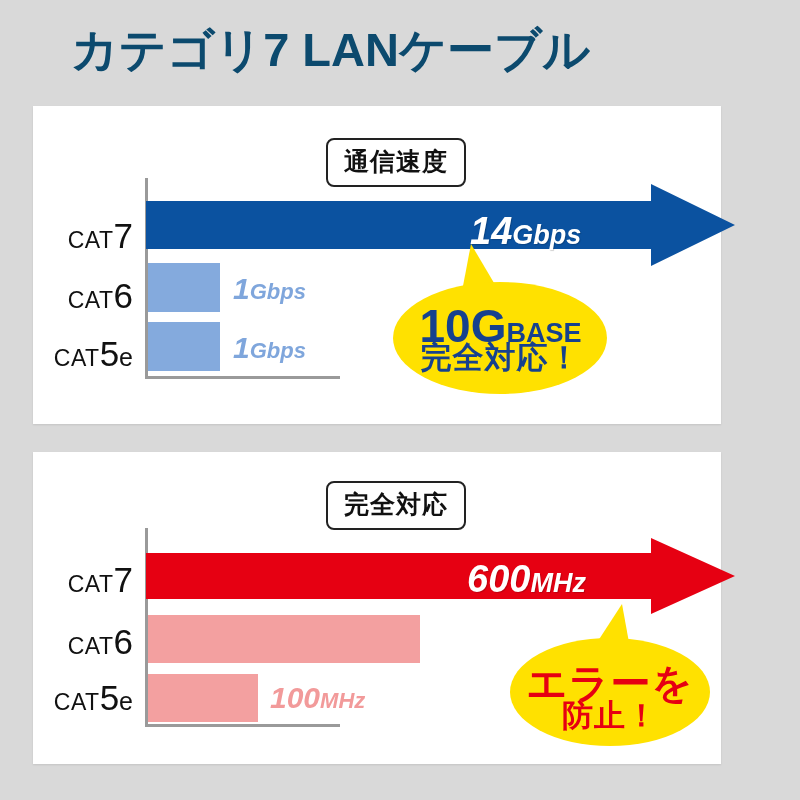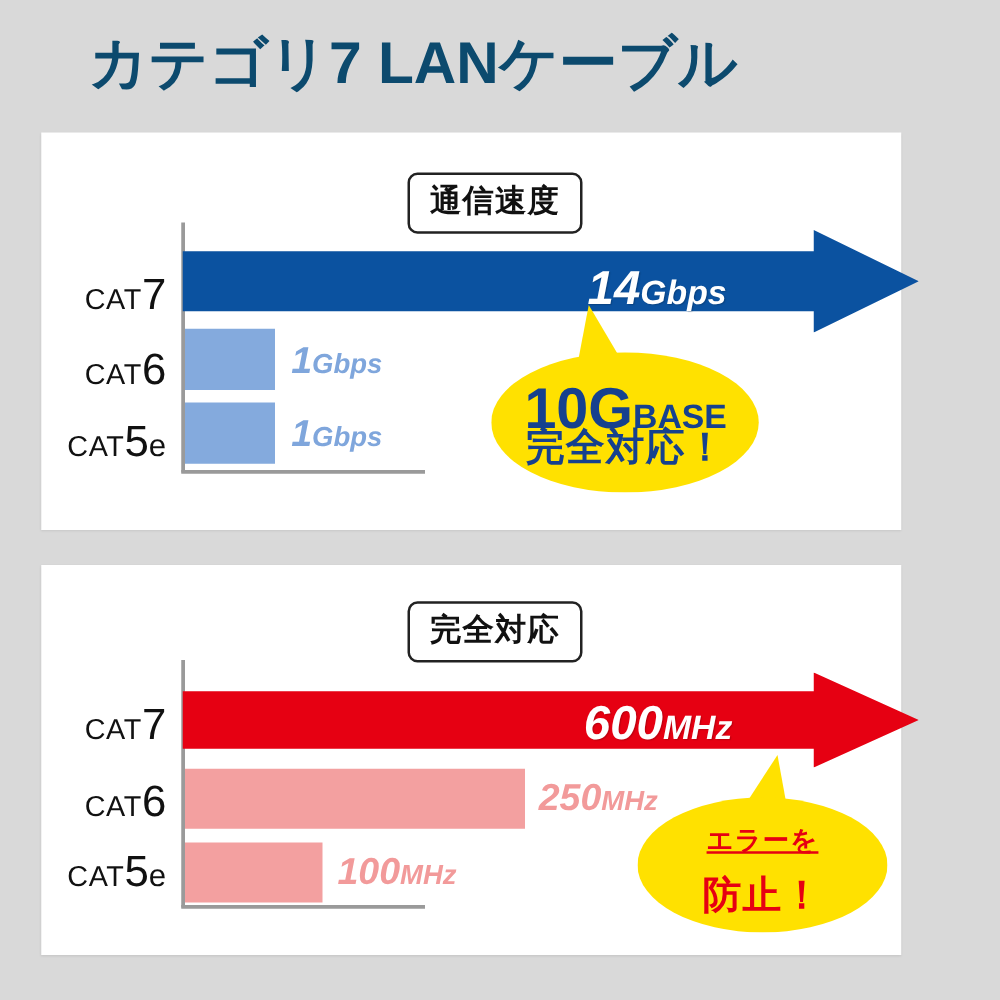--- a/index.html
+++ b/index.html
@@ -144,21 +144,21 @@
     line-height: 1.06;
     white-space: nowrap;
   }
   #callout-10gbase .callout-text { color: #16418e; }
   #callout-error   .callout-text { color: #e60012; }
 
   .ct-line1-a { font-size: 46px; }
   .ct-line1-b { font-size: 27px; }
   .ct-line2   { font-size: 31px; letter-spacing: 1px; }
 
-  .ct-err-1 { font-size: 21px; letter-spacing: 1px; text-decoration: underline; }
+  .ct-err-1 { font-size: 40px; letter-spacing: 1px; }
   .ct-err-2 { font-size: 31px; letter-spacing: 1px; }
 </style>
 </head>
 <body>
 
 <div class="page-title">カテゴリ7 LANケーブル</div>
 
 <div class="panel" id="panel-speed">
   <div class="panel-inner">
 
@@ -231,23 +231,20 @@
     <div class="arrow-wrap" style="left:113px; top:86px;">
       <svg width="589" height="76" viewBox="0 0 589 76">
         <polygon points="0,15 505,15 505,0 589,38 505,76 505,61 0,61" fill="#e60012"></polygon>
       </svg>
     </div>
     <div class="arrow-value" style="left:434px; top:108px;">
       <span class="v-num">600</span><span class="v-unit">MHz</span>
     </div>
 
     <div class="bar" style="left:115px; top:163px; width:272px; height:48px; background:#f3a0a0;"></div>
-    <div class="bar-value pink" style="left:398px; top:172px;">
-      <span class="v-num">250</span><span class="v-unit">MHz</span>
-    </div>
 
     <div class="bar" style="left:115px; top:222px; width:110px; height:48px; background:#f3a0a0;"></div>
     <div class="bar-value pink" style="left:237px; top:231px;">
       <span class="v-num">100</span><span class="v-unit">MHz</span>
     </div>
 
     <div class="callout" id="callout-error" style="left:477px; top:152px;">
       <svg class="bubble-svg" width="200" height="142" viewBox="0 0 200 142">
         <path d="M86,40 L112,0 L120,44 Z" fill="#ffe100"></path>
         <ellipse cx="100" cy="88" rx="100" ry="54" fill="#ffe100"></ellipse>

